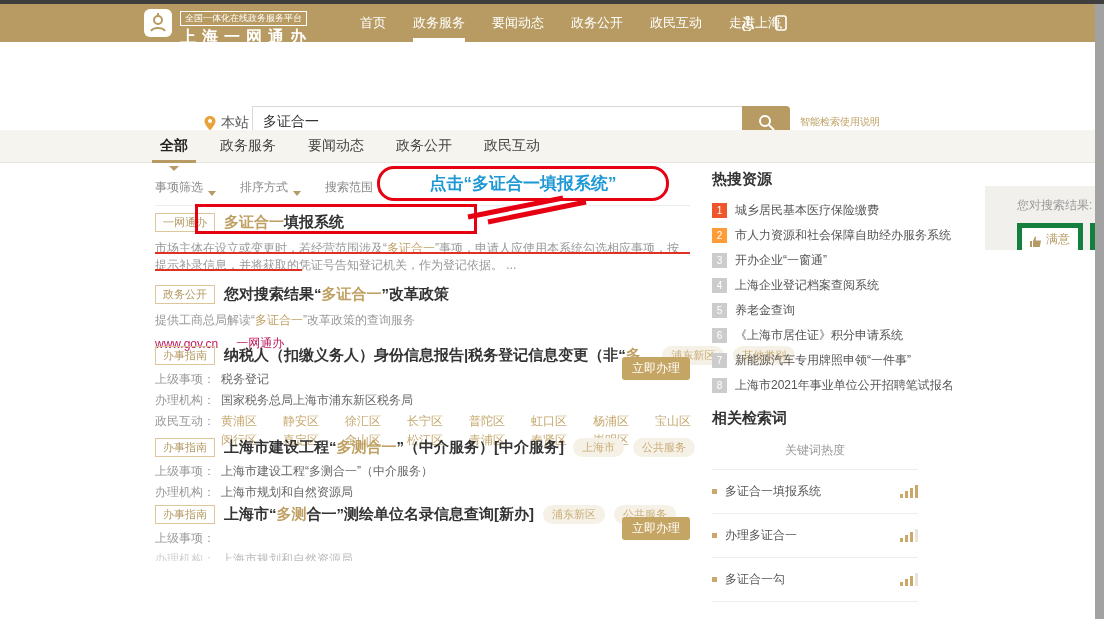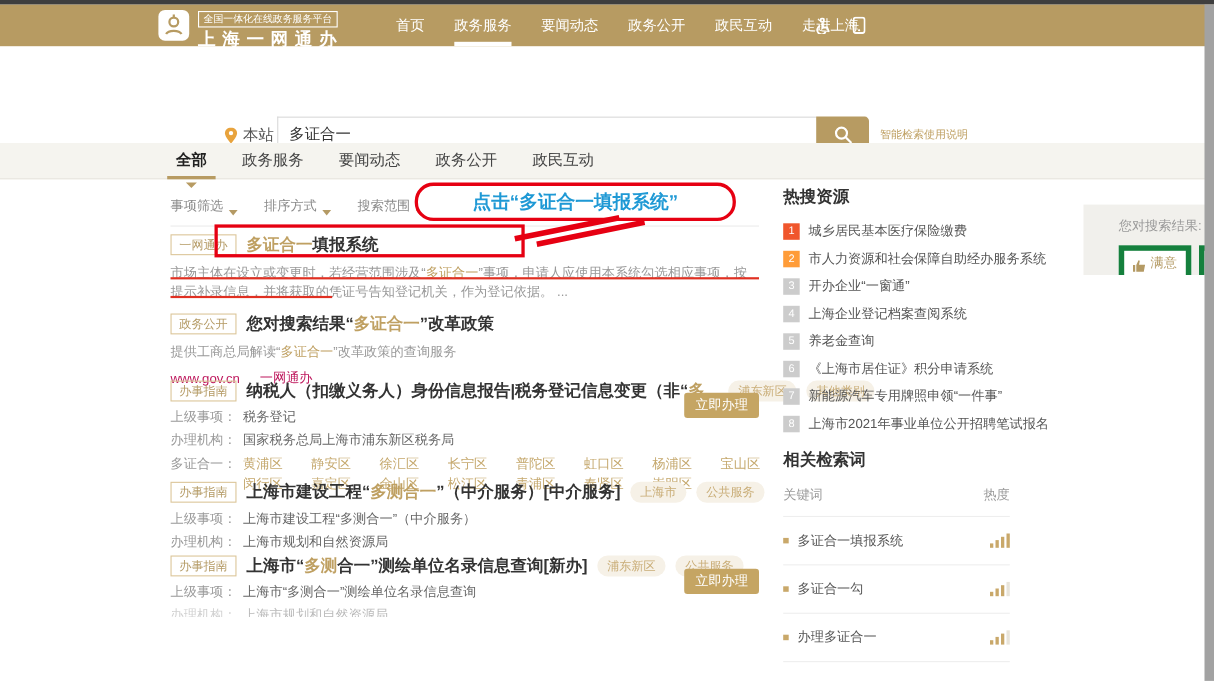--- a/index.html
+++ b/index.html
@@ -82,21 +82,21 @@
   .hot-col { position:absolute; left:712px; top:170px; width:206px; }
   .col-title { font-size:15px; font-weight:bold; color:#333; margin-bottom:14px; }
   .hot-item { display:flex; align-items:center; gap:8px; margin-bottom:10px; font-size:12px; color:#555;
               line-height:15px; cursor:pointer; }
   .rank { width:15px; height:15px; line-height:15px; text-align:center; color:#fff; font-size:10px;
           background:#ccc; flex:none; }
   .rank.n1 { background:#f0562c; } .rank.n2 { background:#ff9c38; }
   .hot-item span.txt { white-space:nowrap; }
 
   .related { margin-top:16px; }
-  .rel-head { display:flex; justify-content:space-between; color:#9a9a9a; font-size:12px; padding-bottom:10px;
+  .rel-head { display:flex; justify-content:center; color:#9a9a9a; font-size:12px; padding-bottom:10px;
               border-bottom:1px solid #eee; }
   .rel-row { display:flex; justify-content:space-between; align-items:center; padding:13px 0;
              border-bottom:1px solid #eee; font-size:12px; color:#555; cursor:pointer; }
   .rel-kw { display:flex; align-items:center; gap:8px; }
   .bullet { width:5px; height:5px; background:#c9a86a; flex:none; }
   .bars { display:inline-flex; align-items:flex-end; gap:2px; height:13px; }
   .bars i { display:block; width:3px; background:#e8e4da; }
   .bars i:nth-child(1){height:4px;} .bars i:nth-child(2){height:7px;}
   .bars i:nth-child(3){height:10px;} .bars i:nth-child(4){height:13px;}
   .bars.heat-4 i { background:#c9a86a; }
@@ -257,21 +257,21 @@
       <button class="action-btn">立即办理</button>
       <div class="field">
         <span class="field-label">上级事项：</span>
         <span class="field-value">税务登记</span>
       </div>
       <div class="field">
         <span class="field-label">办理机构：</span>
         <span class="field-value">国家税务总局上海市浦东新区税务局</span>
       </div>
       <div class="field">
-        <span class="field-label">多证合一：</span>
+        <span class="field-label">政民互动：</span>
         <span class="field-value">
           <span class="districts">
             <a>黄浦区</a>
             <a>静安区</a>
             <a>徐汇区</a>
             <a>长宁区</a>
             <a>普陀区</a>
             <a>虹口区</a>
             <a>杨浦区</a>
             <a>宝山区</a>
@@ -309,21 +309,20 @@
     <div class="result r5">
       <div class="result-head">
         <span class="tag">办事指南</span>
         <span class="title"><span>上海市“</span><span class="hl">多测</span><span>合一”测绘单位名录信息查询[新办]</span></span>
         <span class="pill">浦东新区</span>
         <span class="pill">公共服务</span>
       </div>
       <button class="action-btn">立即办理</button>
       <div class="field">
         <span class="field-label">上级事项：</span>
-        <span class="field-value">上海市“多测合一”测绘单位名录信息查询</span>
       </div>
       <div class="field clipped">
         <span class="field-label">办理机构：</span>
         <span class="field-value">上海市规划和自然资源局</span>
       </div>
     </div>
   </div>
 
   <aside class="hot-col">
     <h3 class="col-title">热搜资源</h3>
@@ -375,33 +374,33 @@
         <span class="bars heat-4">
             <i></i>
             <i></i>
             <i></i>
             <i></i>
           </span>
       </div>
       <div class="rel-row">
         <span class="rel-kw">
             <i class="bullet"></i>
-            <span>多证合一勾</span>
+            <span>办理多证合一</span>
           </span>
         <span class="bars heat-3">
             <i></i>
             <i></i>
             <i></i>
             <i></i>
           </span>
       </div>
       <div class="rel-row">
         <span class="rel-kw">
             <i class="bullet"></i>
-            <span>办理多证合一</span>
+            <span>多证合一勾</span>
           </span>
         <span class="bars heat-3">
             <i></i>
             <i></i>
             <i></i>
             <i></i>
           </span>
       </div>
     </div>
   </aside>

